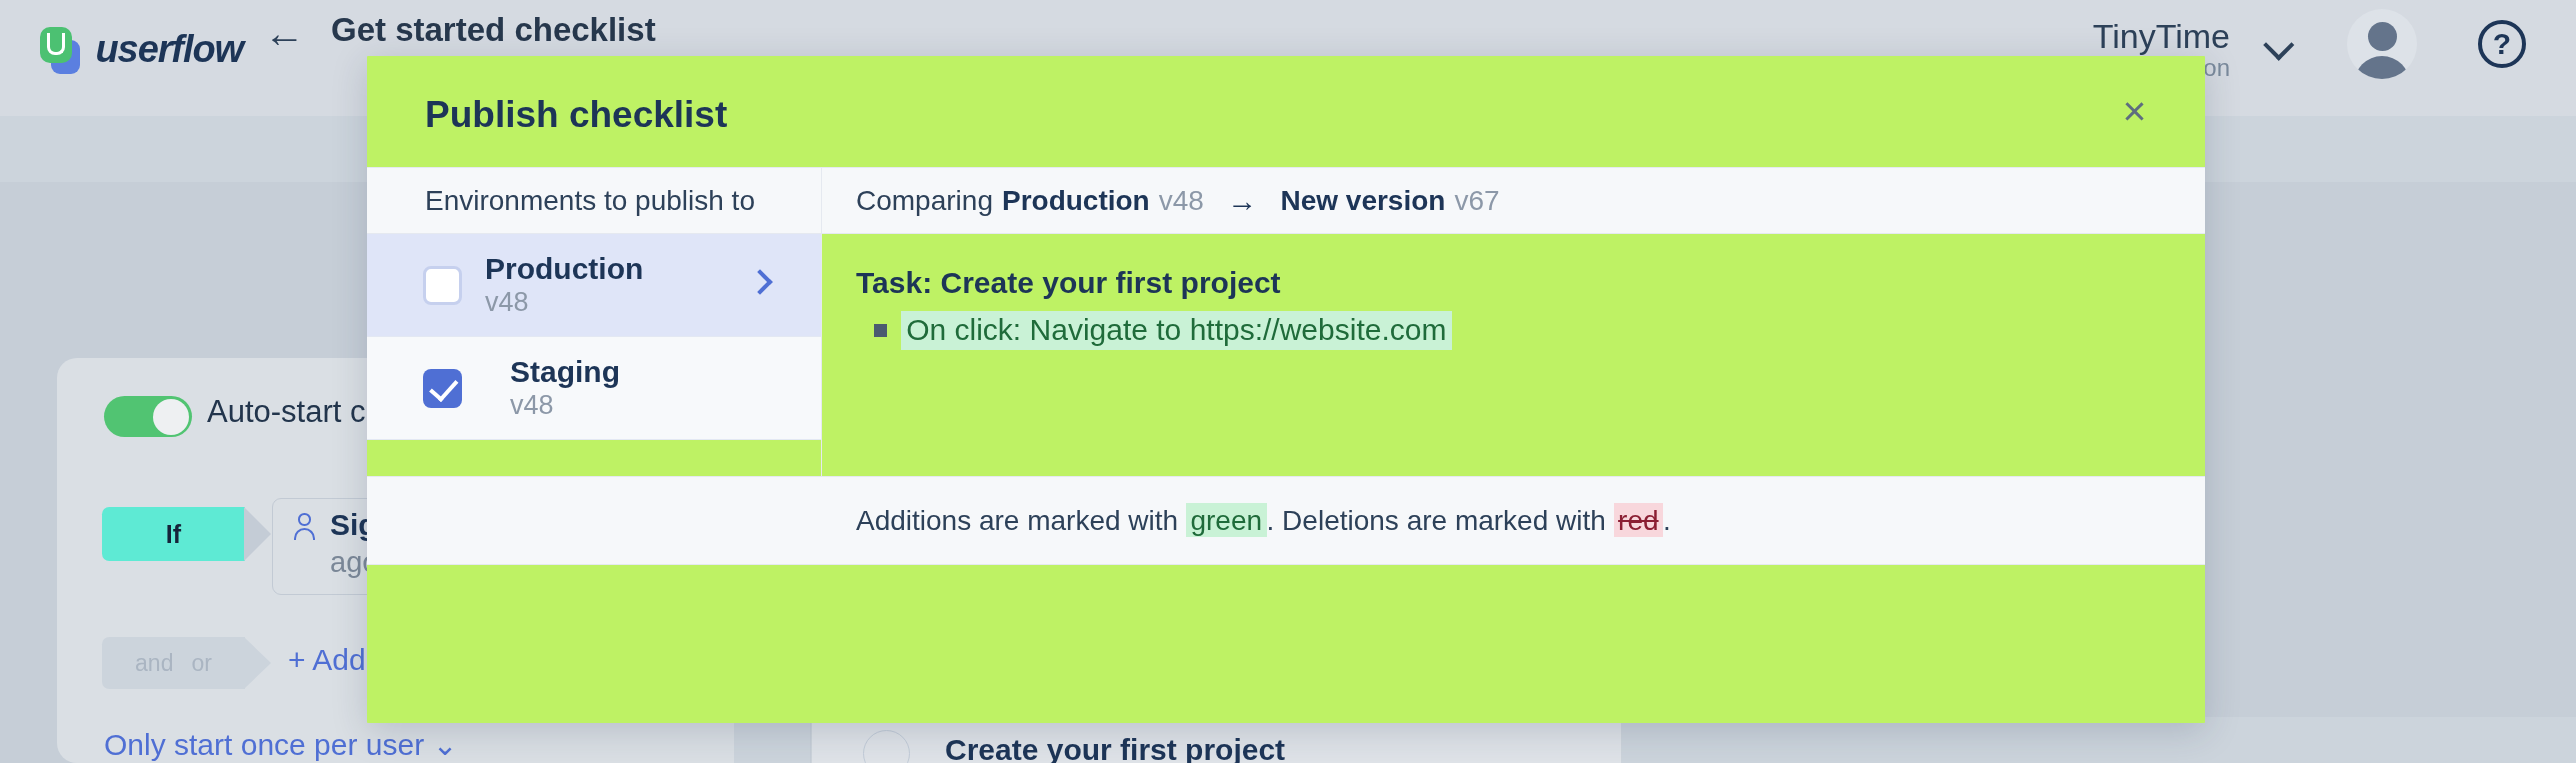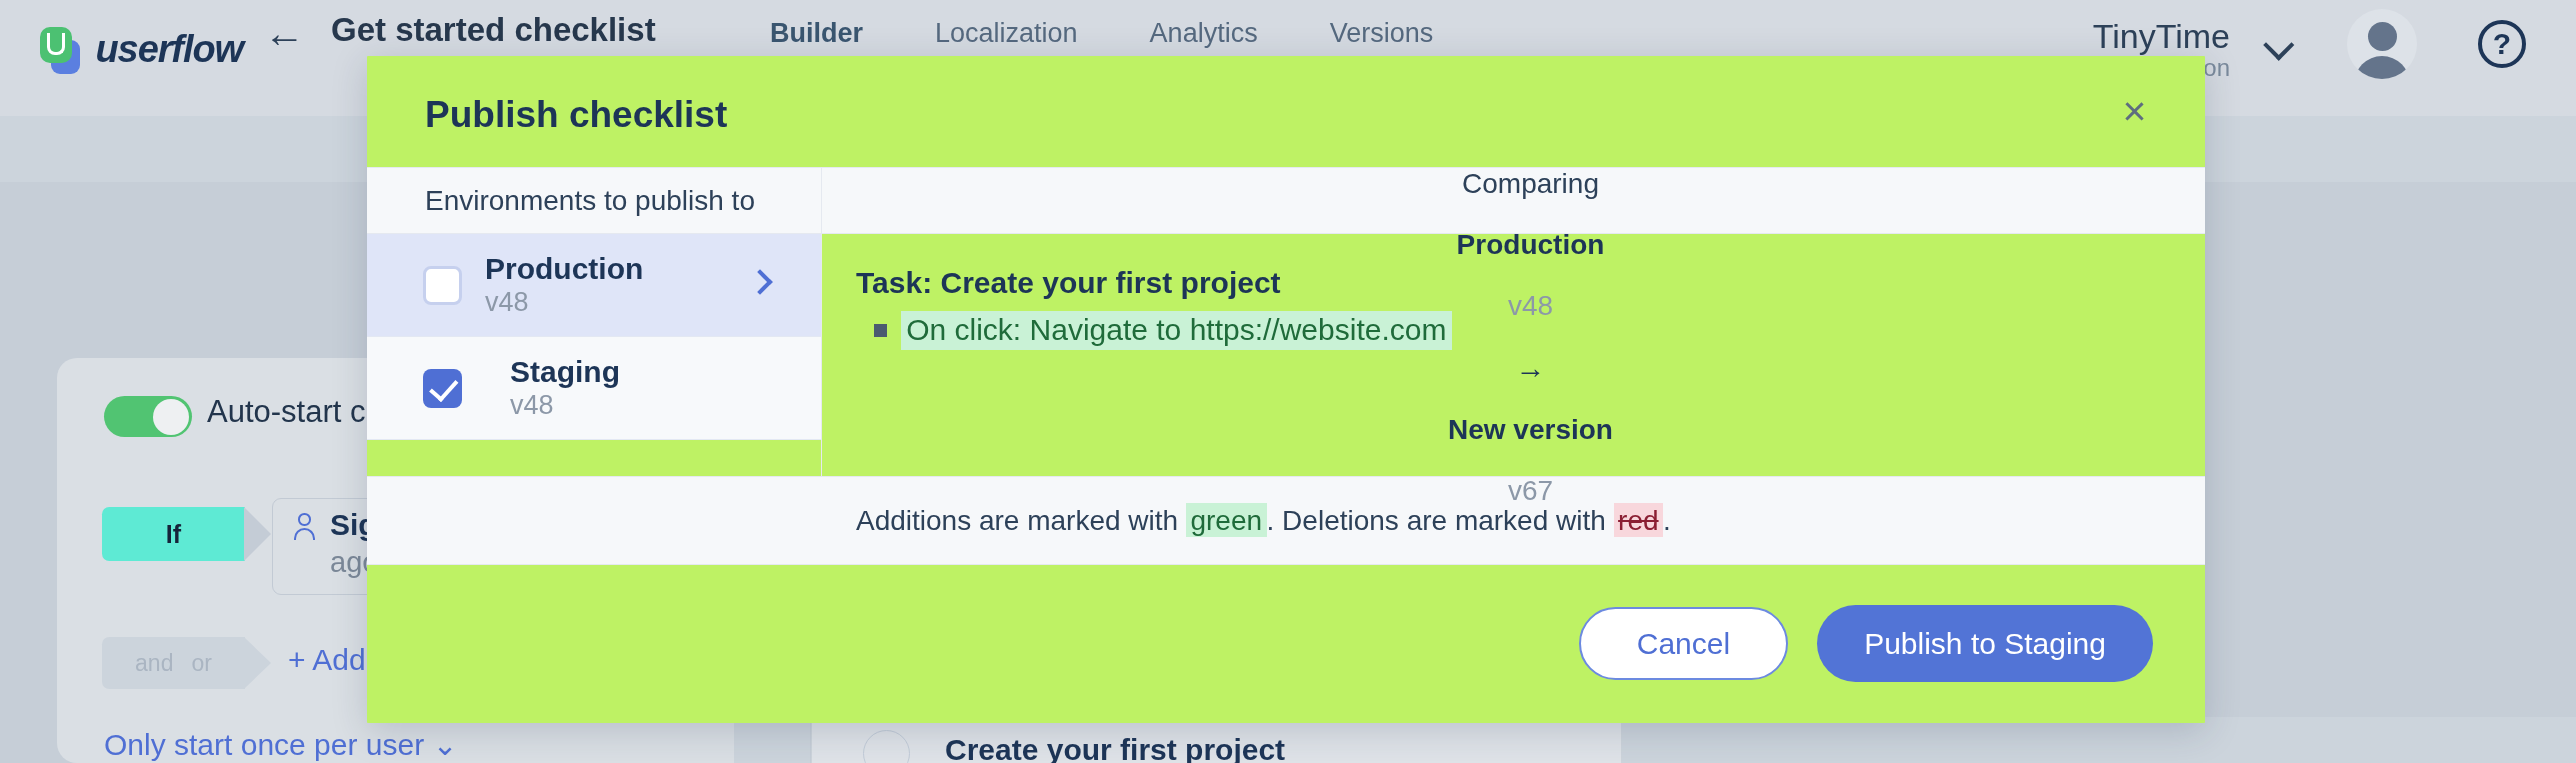--- a/index.html
+++ b/index.html
@@ -282,22 +282,22 @@
     position: absolute; right: 52px; top: 39px;
     width: 18px; height: 18px;
     border-top: 4.5px solid #4f6fd4; border-right: 4.5px solid #4f6fd4;
     transform: rotate(45deg);
   }
 
   
   .diff-panel { flex: 1; display: flex; flex-direction: column; }
   .diff-head {
     height: 66px; background: #f6f8fa; border-bottom: 0.9px solid #e5e9f0;
-    display: flex; align-items: center; gap: 29px; padding-left: 34px;
-    font-size: 28px; color: #2d4159; flex-direction: column;
+    display: flex; align-items: center; gap: 9px; padding-left: 34px;
+    font-size: 28px; color: #2d4159;
   }
   .diff-head b { font-weight: 700; color: #1d3557; }
   .diff-head .muted { color: #8c98a8; }
   .diff-head .arrow { font-size: 30px; color: #1d3557; margin: 0 14.3px; }
   .diff-content { padding: 32px 0 0 34px; }
   .diff-task {
     font-size: 30px; font-weight: 700; color: #1d3557; margin-bottom: 10.7px;
   }
   .diff-item { display: flex; align-items: center; gap: 14.3px; padding-left: 18px; }
   .diff-bullet { width: 12.5px; height: 12.5px; background: #4a5b70; flex: none; }
@@ -340,26 +340,20 @@
     <div class="logo-wrap">
       <div class="logo-mark">
         <div class="sq-blue"></div>
           <div class="sq-green"></div>
           <div class="u-glyph"></div>
       </div>
       <div class="logo-text">userflow</div>
     </div>
     <div class="back-arrow">←</div>
     <div class="bg-title">Get started checklist</div>
-    <div class="bg-tabs">
-      <div class="tab-active">Builder</div>
-      <div>Localization</div>
-      <div>Analytics</div>
-      <div>Versions</div>
-    </div>
     <div class="acct">
       <div class="acct-name">TinyTime</div>
       <div class="acct-sub">Production</div>
     </div>
     <div class="acct-chev"></div>
     <div class="avatar">
       <div class="head"></div>
         <div class="body"></div>
     </div>
     <div class="help-icon">?</div>
@@ -455,20 +449,16 @@
         </div>
       </div>
     </div>
 
     <div class="modal-legend">
       <div class="legend-inner">
         <span>Additions are marked with </span><span class="legend-green">green</span><span>. Deletions are marked with </span><span class="legend-red">red</span><span>.</span>
       </div>
     </div>
 
-    <div class="modal-foot">
-      <div class="btn-cancel">Cancel</div>
-      <div class="btn-publish">Publish to Staging</div>
-    </div>
 
   </div>
 </div>
 
 
 </body></html>

